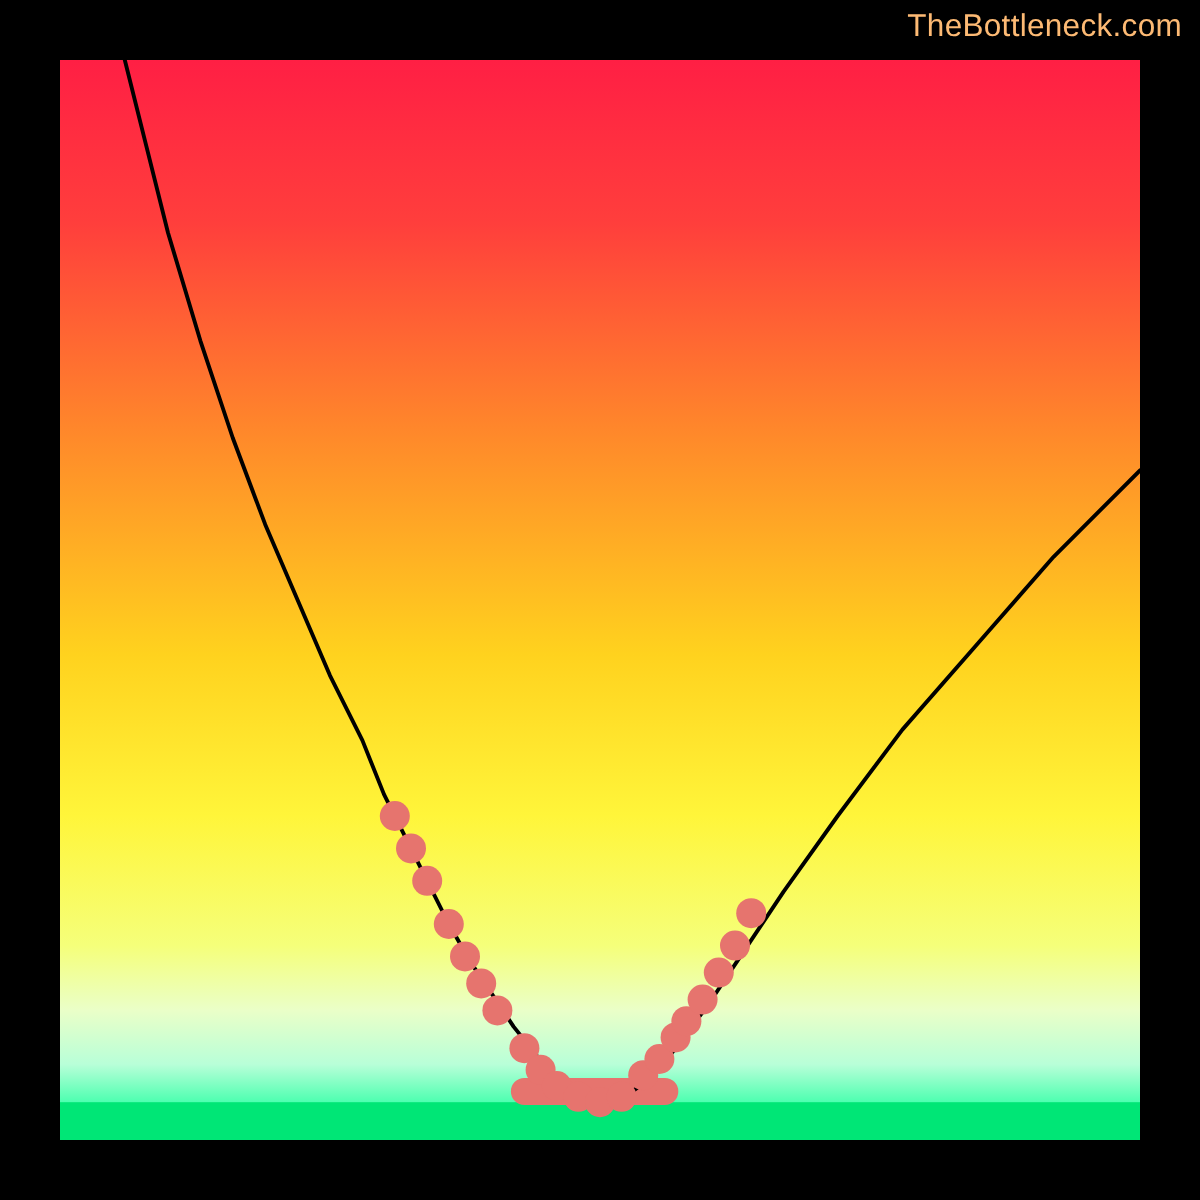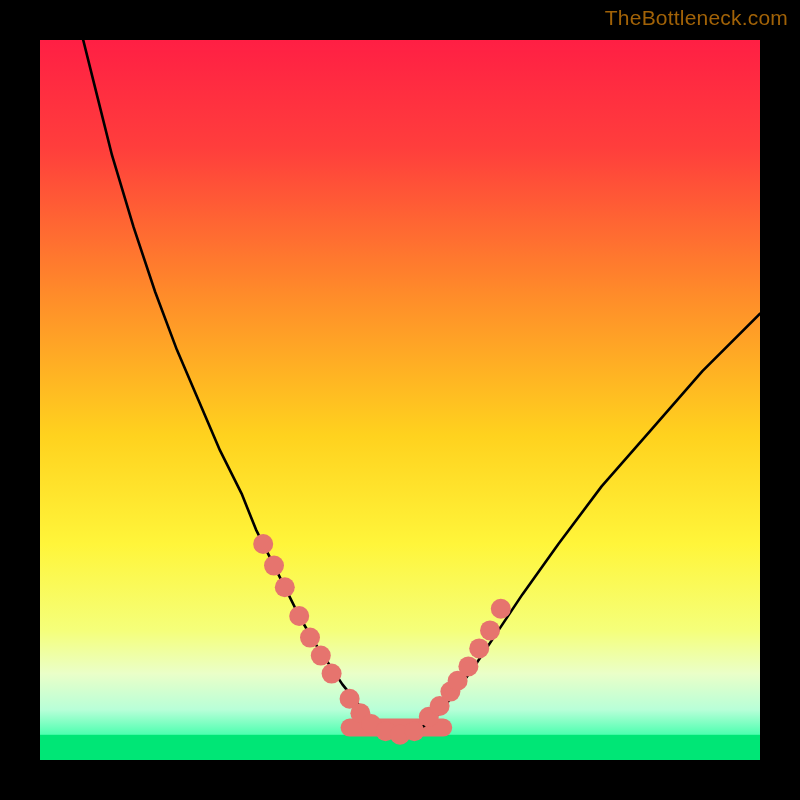--- a/index.html
+++ b/index.html
@@ -26,21 +26,21 @@
     width: 720px;
     height: 720px;
   }
   .plot svg {
     display: block;
   }
   .watermark {
     position: absolute;
     top: 6px;
     right: 12px;
-    color: #a16207;
+    color: #fdba74;
     font-size: 21px;
     font-weight: 500;
     letter-spacing: 0.2px;
     user-select: none;
   }
 </style>
 </head>
 <body>
 
 <div class="frame">

